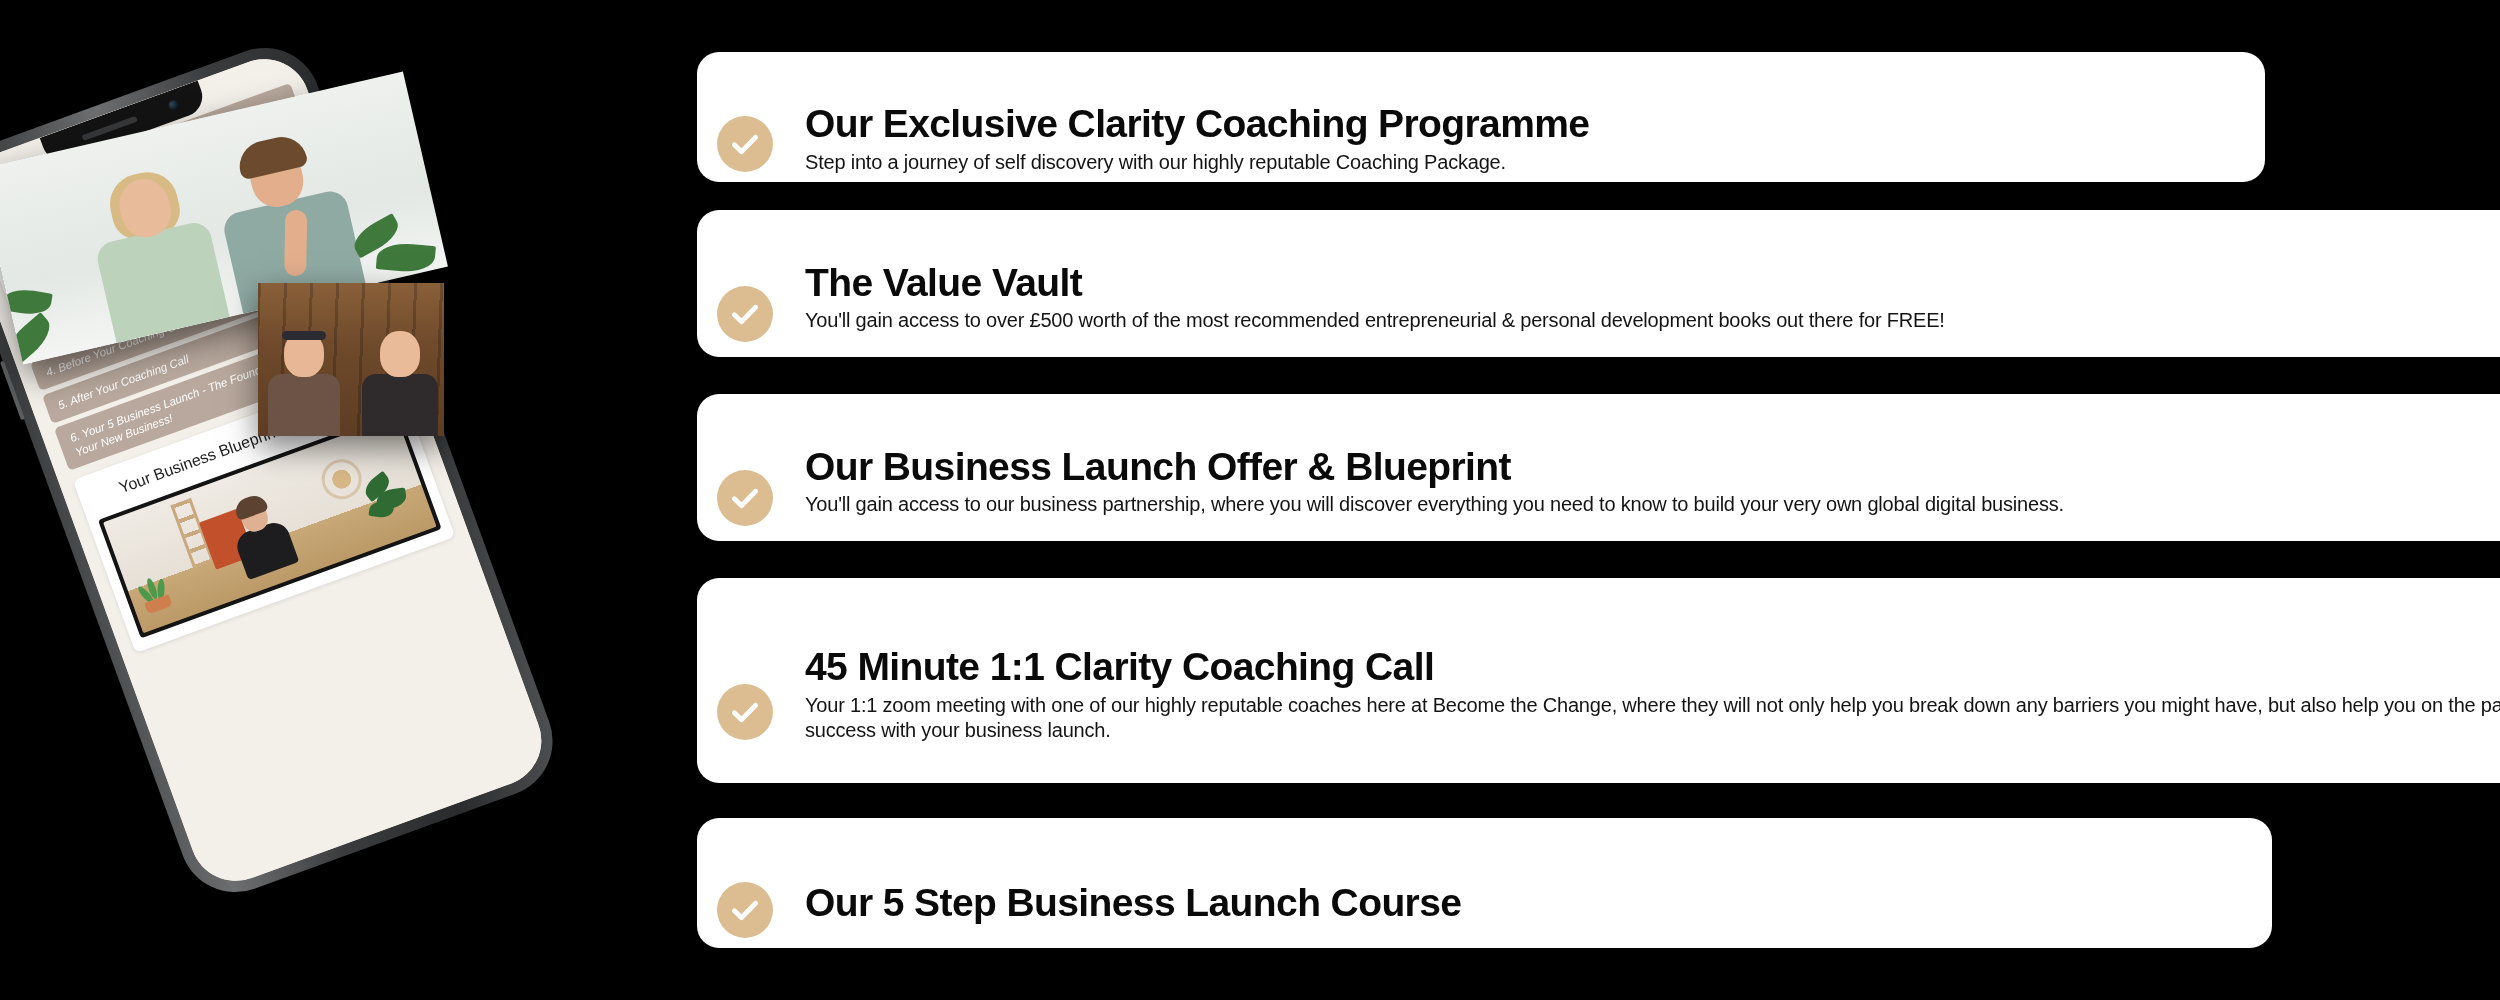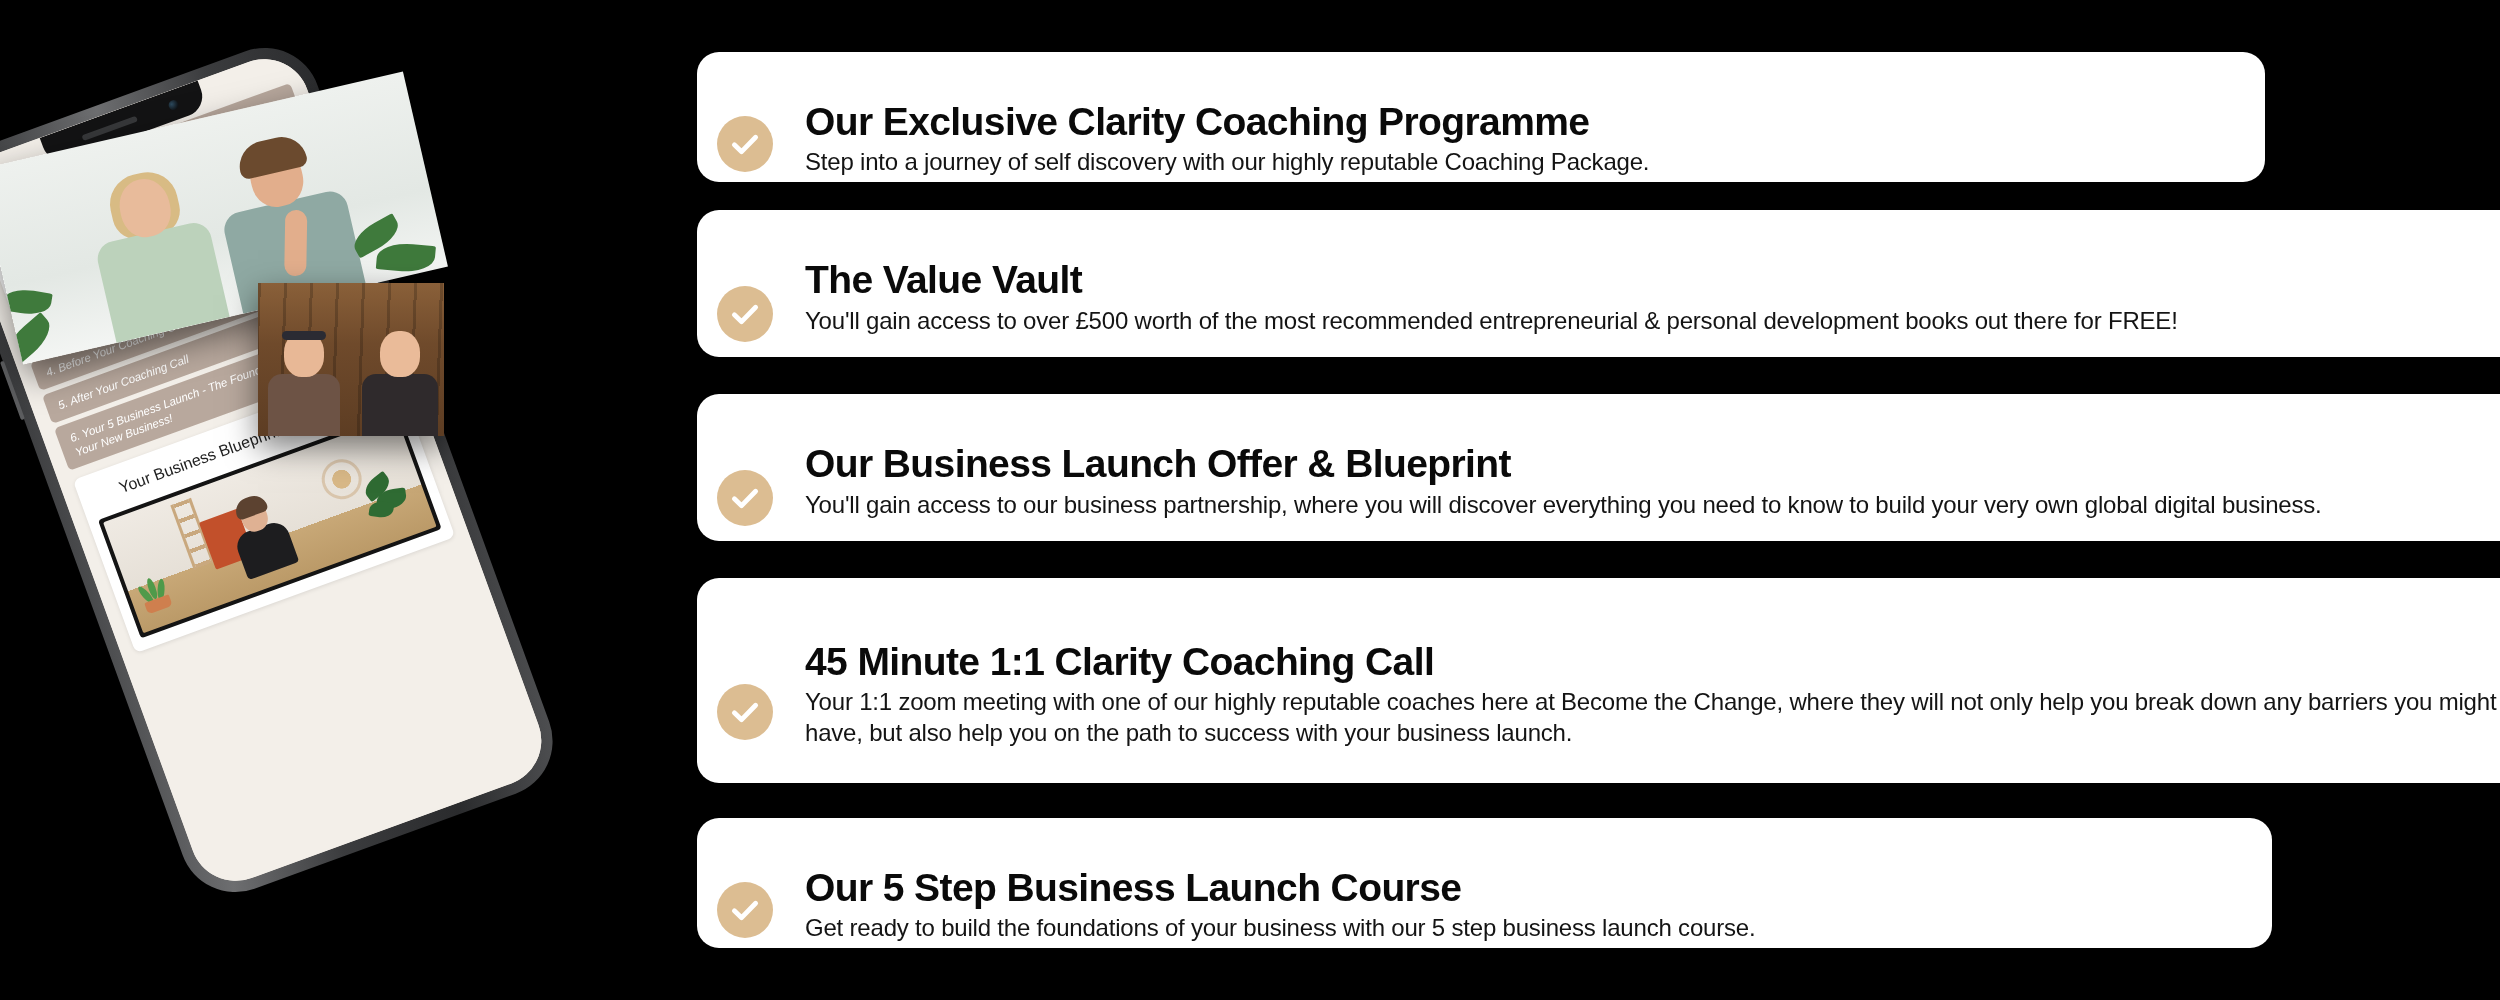--- a/index.html
+++ b/index.html
@@ -41,21 +41,21 @@
   .c-title{
     font-size:39px;
     font-weight:bold;
     letter-spacing:-0.6px;
     color:#0a0a0a;
     line-height:1.12;
     margin:0 0 4px 0;
     white-space:nowrap;
   }
   .c-desc{
-    font-size:24px;
+    font-size:20px;
     font-weight:400;
     color:#141414;
     line-height:1.29;
     margin:0;
     letter-spacing:-0.2px;
   }
 
   
   #card-1{left:697px;top:52px;width:1568px;height:130px;}
   #card-1 .check{top:64px;}
@@ -421,18 +421,17 @@
     </div>
 
     <div class="card" id="card-5">
       <div class="check">
         <svg viewBox="0 0 24 24" aria-hidden="true">
             <path d="M4.5 12.6 L9.6 17.4 L19.5 7.2" fill="none" stroke="#ffffff" stroke-width="3.4" stroke-linecap="round" stroke-linejoin="round"></path>
           </svg>
       </div>
       <div class="card-inner">
         <p class="c-title">Our 5 Step Business Launch Course</p>
-        <p class="c-desc">Get ready to build the foundations of your business with our 5 step business launch course.</p>
       </div>
     </div>
 
   </div>
 </div>
 
 </body></html>

